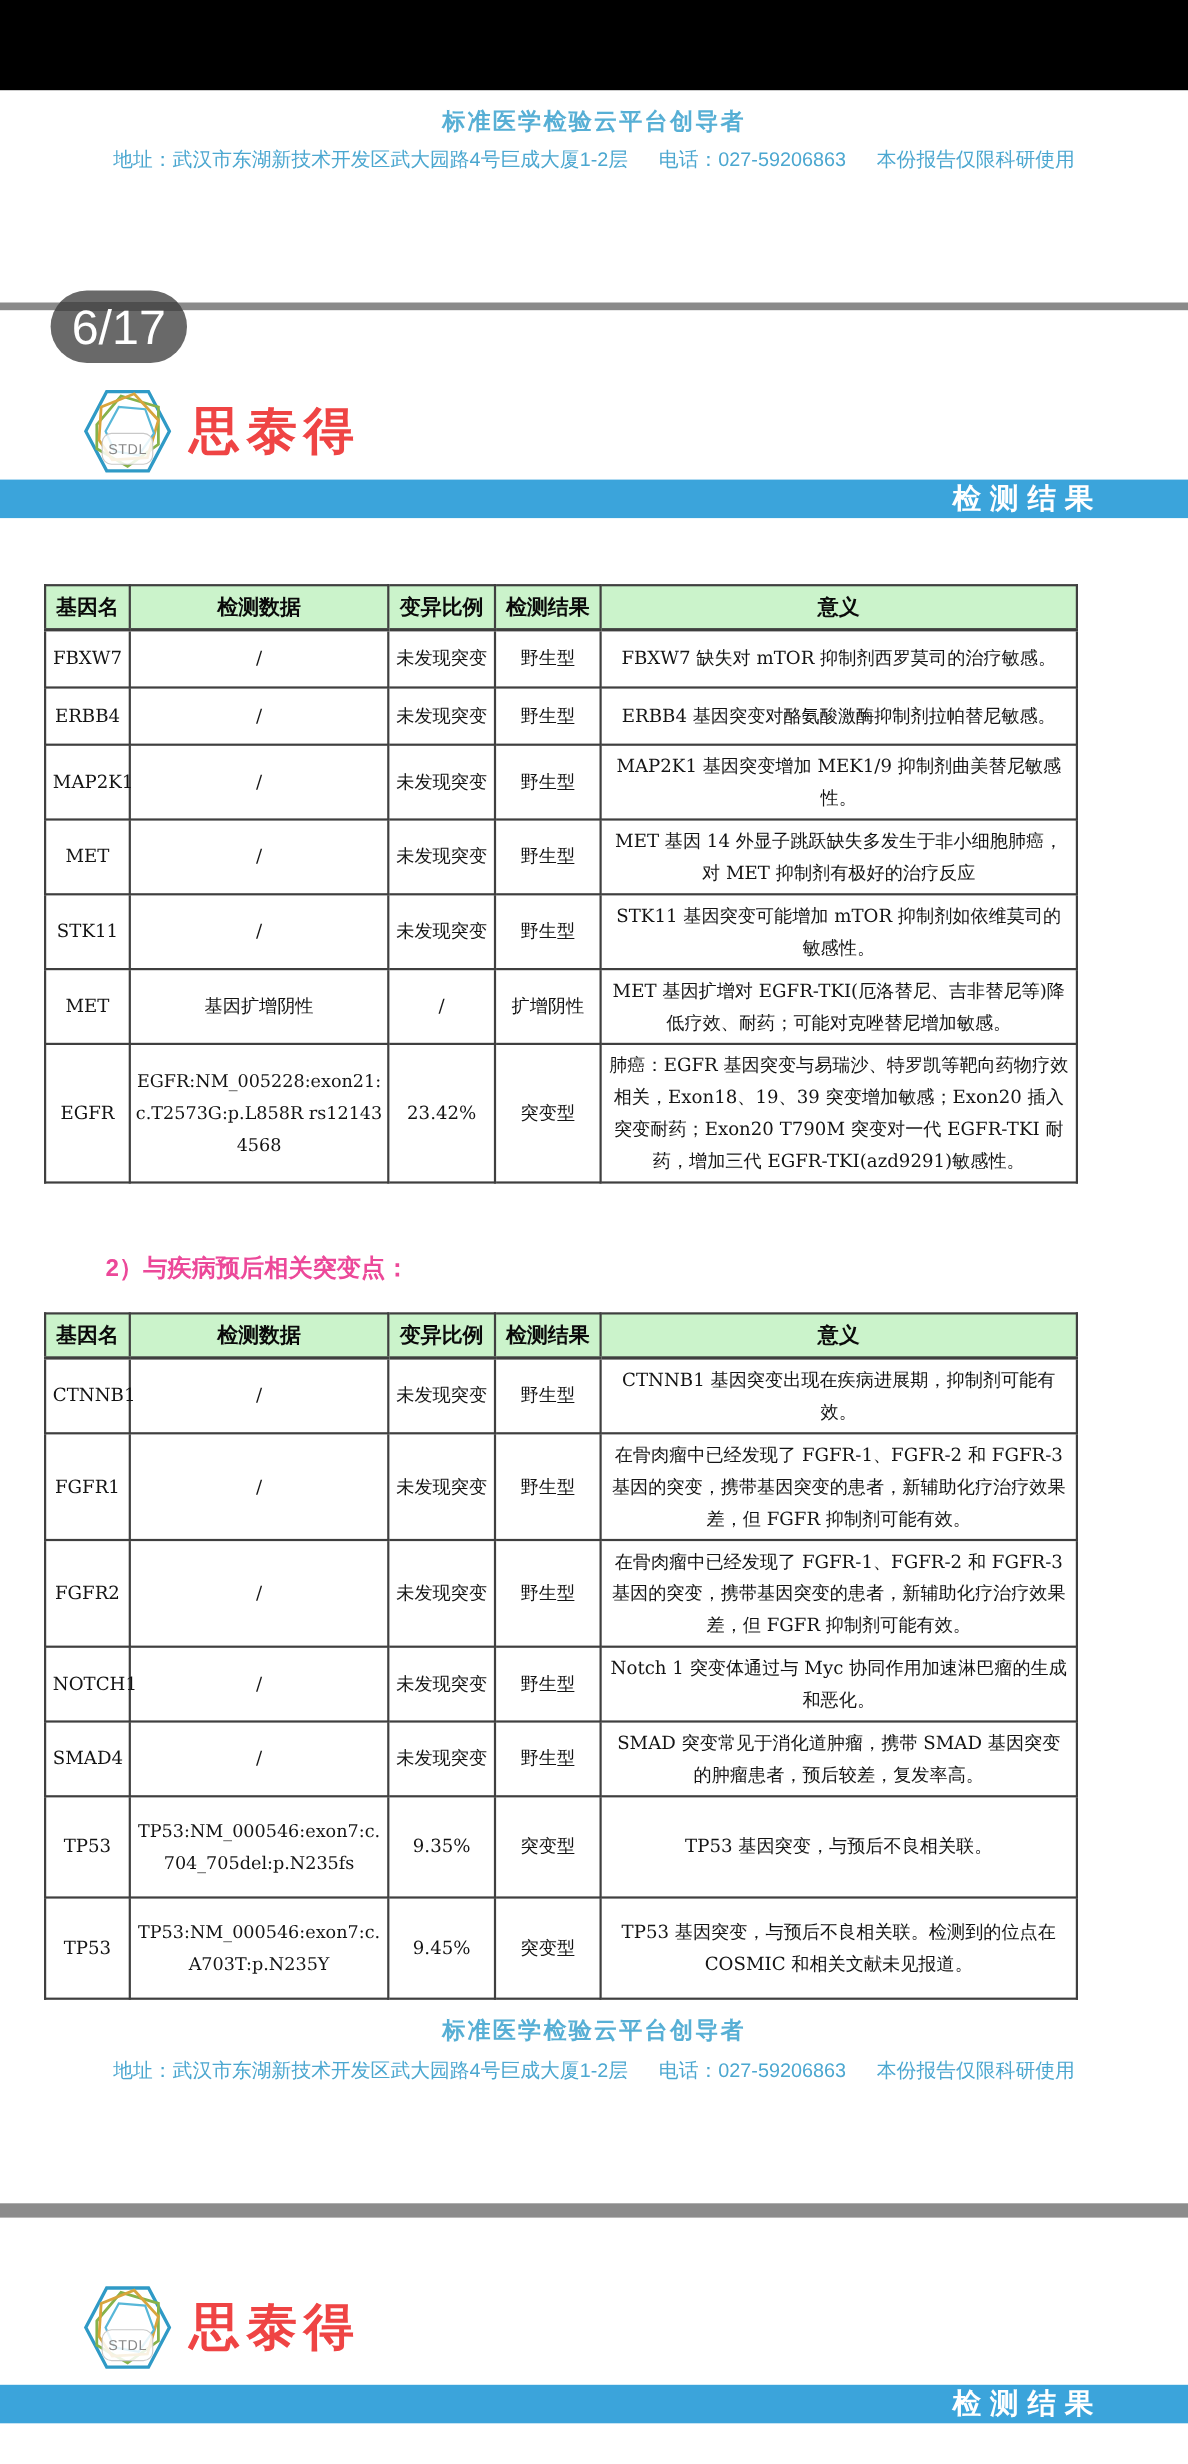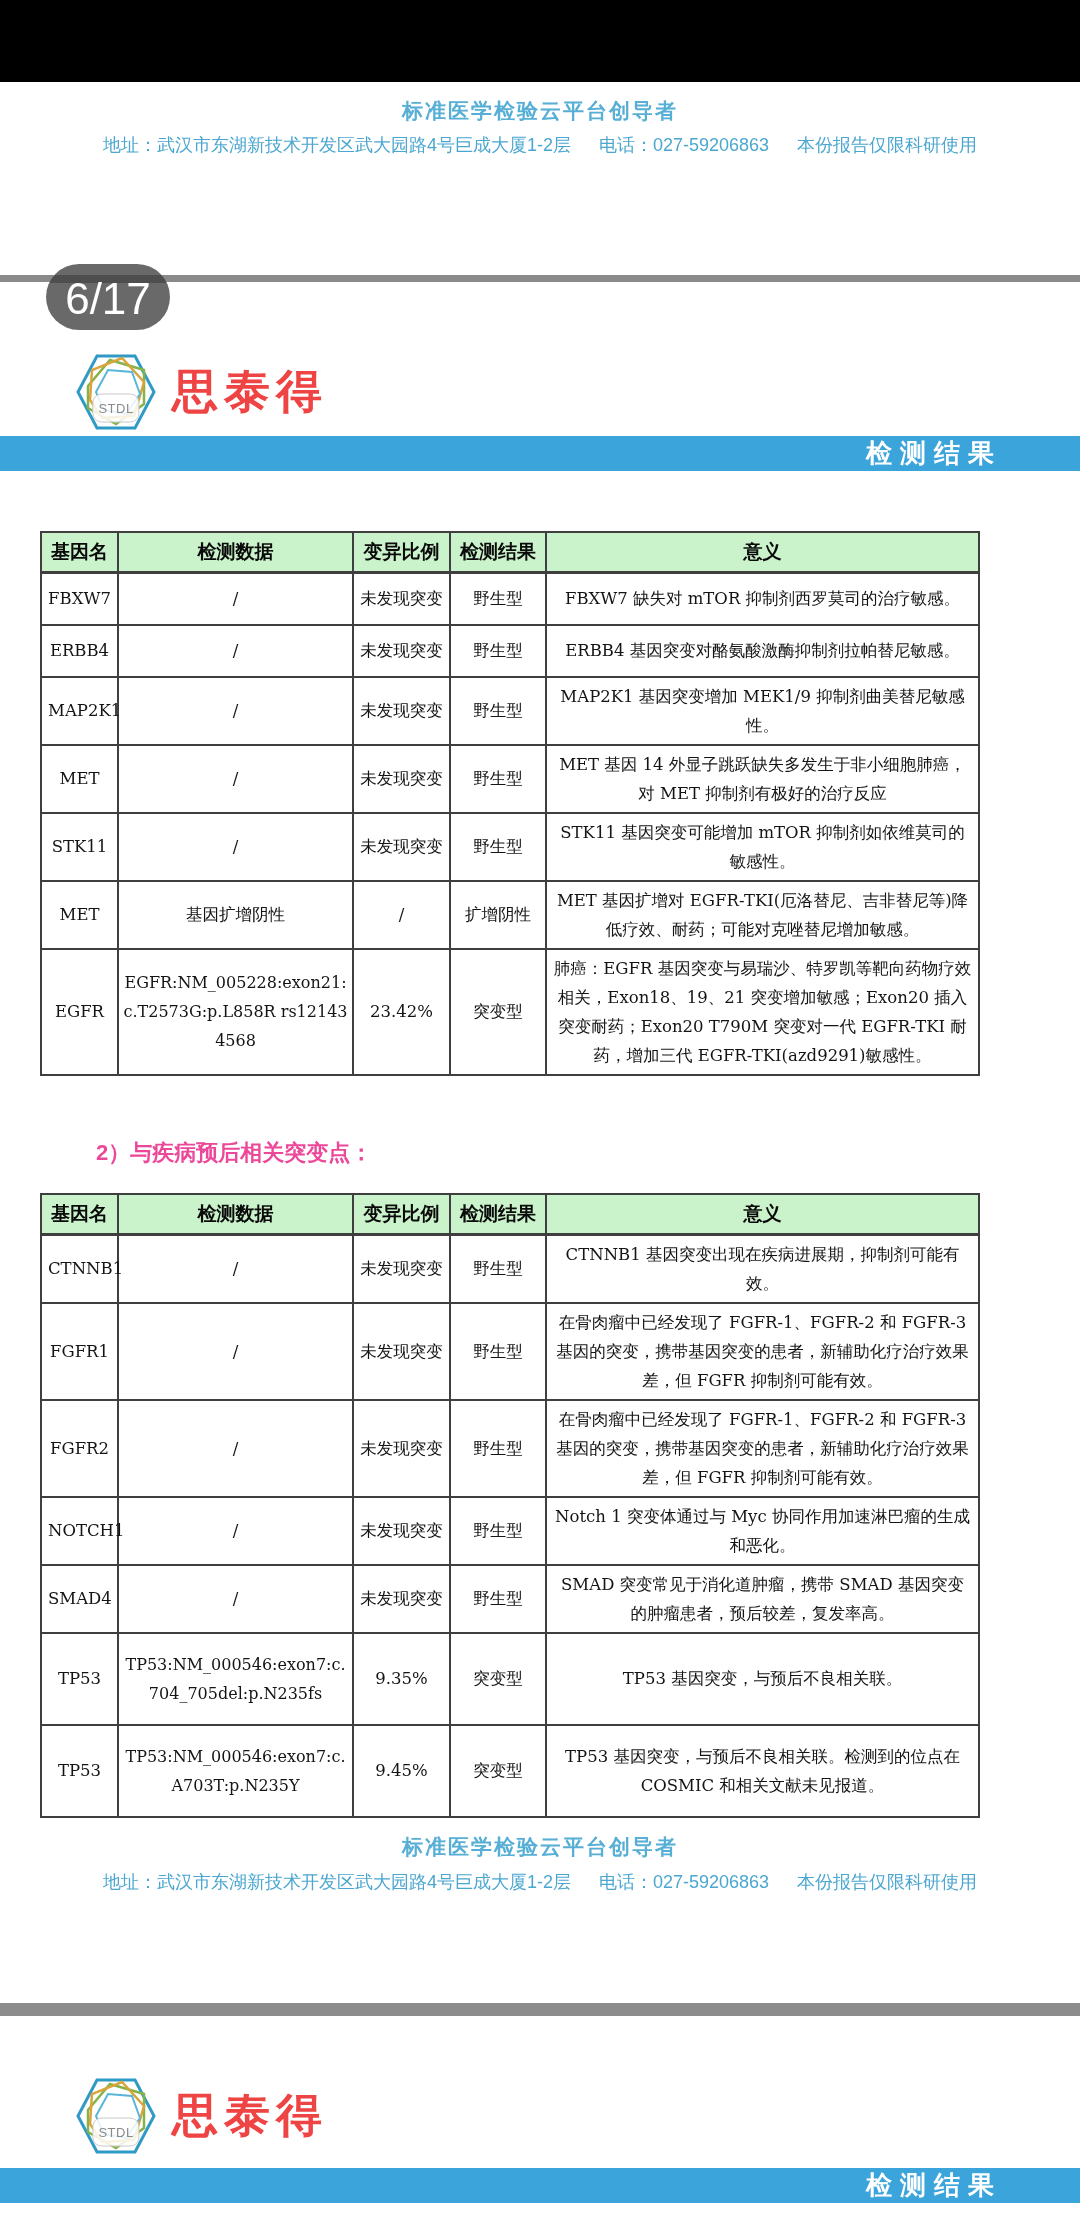--- a/index.html
+++ b/index.html
@@ -163,21 +163,21 @@
         <td class="data-cell">基因扩增阴性</td>
         <td class="ratio-cell">/</td>
         <td class="result-cell">扩增阴性</td>
         <td class="meaning-cell">MET 基因扩增对 EGFR-TKI(厄洛替尼、吉非替尼等)降低疗效、耐药；可能对克唑替尼增加敏感。</td>
       </tr>
       <tr>
         <td class="gene-cell">EGFR</td>
         <td class="data-cell red">EGFR:NM_005228:exon21:c.T2573G:p.L858R rs121434568</td>
         <td class="ratio-cell red">23.42%</td>
         <td class="result-cell red">突变型</td>
-        <td class="meaning-cell">肺癌：EGFR 基因突变与易瑞沙、特罗凯等靶向药物疗效相关，Exon18、19、21 突变增加敏感；Exon20 插入突变耐药；Exon20 T790M 突变对一代 EGFR-TKI 耐药，增加三代 EGFR-TKI(azd9291)敏感性。</td>
+        <td class="meaning-cell">肺癌：EGFR 基因突变与易瑞沙、特罗凯等靶向药物疗效相关，Exon18、19、39 突变增加敏感；Exon20 插入突变耐药；Exon20 T790M 突变对一代 EGFR-TKI 耐药，增加三代 EGFR-TKI(azd9291)敏感性。</td>
       </tr>
     </tbody>
   </table>
 
 <div class="section-heading h2x">2）与疾病预后相关突变点：</div>
 
 <table class="report t2">
   <colgroup>
       <col style="width:77px">
       <col style="width:235px">

